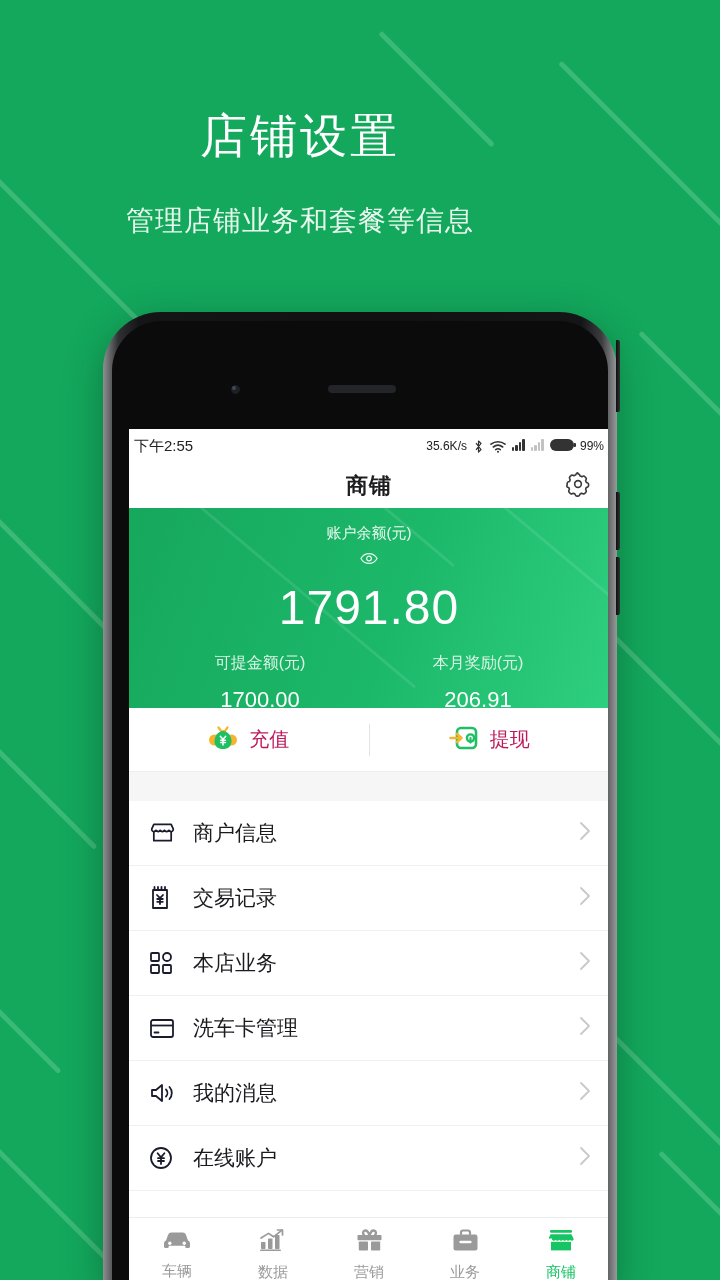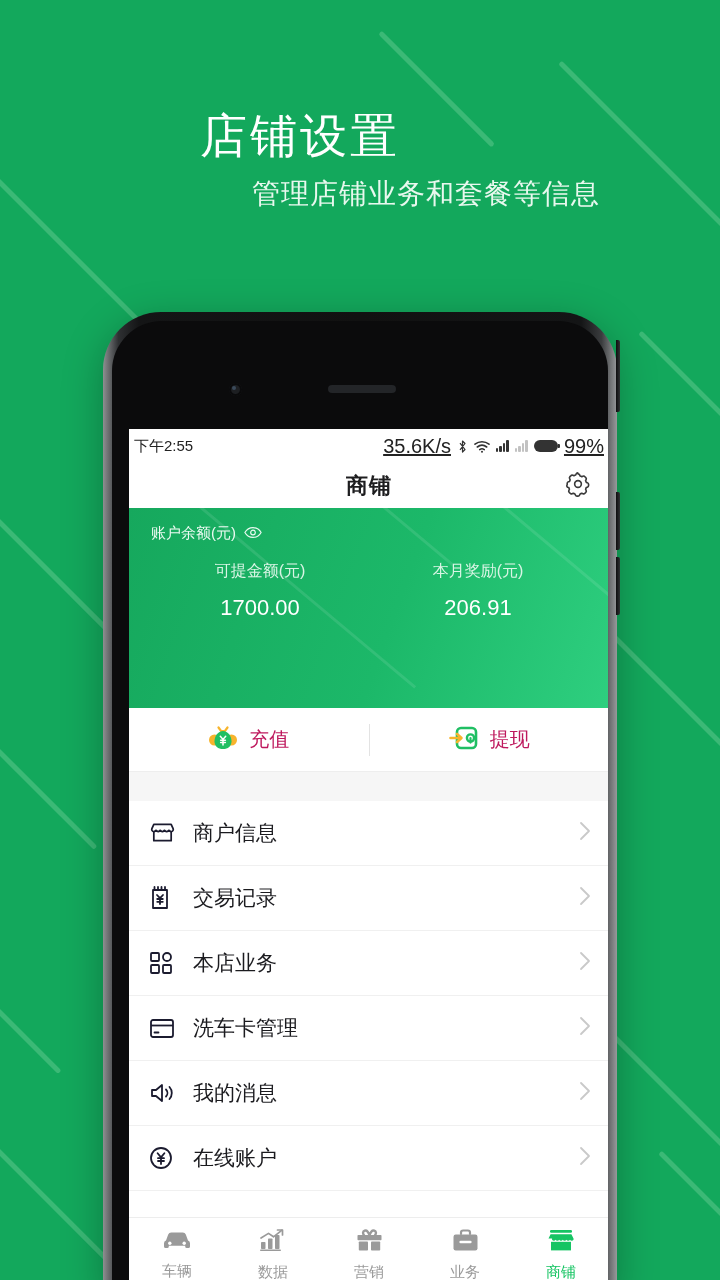--- a/index.html
+++ b/index.html
@@ -34,26 +34,25 @@
   }
   #promo-title {
     margin-top:108px;
     font-size:47px;
     font-weight:400;
     color:#ffffff;
     letter-spacing:3px;
     line-height:1.2;
   }
   #promo-sub {
-    margin-top:11px;
+    margin-top:38px;
     font-size:28px;
     font-weight:400;
     color:#e8f8ee;
     letter-spacing:1px;
-    text-align:right;
   }
 
   
   #device {
     position:absolute;
     left:103px;
     top:312px;
     width:514px;
     height:980px;
     border-radius:58px 58px 0 0;
@@ -109,23 +108,22 @@
     height:34px;
     display:flex; align-items:center;
     padding:0 5px;
     font-size:15px; color:#222;
     background:#fff;
     flex:none;
   }
   #status-time { font-size:15px; }
   #status-right {
     margin-left:auto;
-    display:flex; align-items:center; gap:6px;
-    font-size:20px;
-    text-decoration:underline;
+    display:flex; gap:6px;
+    font-size:12px;
   }
   .si { display:inline-flex; align-items:center; }
   .bars { display:inline-flex; align-items:flex-end; gap:1px; height:12px; }
   .bars i { width:2.5px; background:#333; display:block; border-radius:1px; }
   .bars i:nth-child(1){height:4px}
   .bars i:nth-child(2){height:6px}
   .bars i:nth-child(3){height:9px}
   .bars i:nth-child(4){height:12px}
   .bars.dim i { background:#c2c2c2; }
   .batt {
@@ -150,21 +148,21 @@
     position:relative;
     overflow:hidden;
     padding:16px 22px 0 22px;
     color:#fff;
   }
   #balance-card .shine{
     position:absolute;
     width:460px;height:3px;background:rgba(255,255,255,.10);
     transform:rotate(40deg);
   }
-  #bal-label-row { display:flex; align-items:center; gap:8px; font-size:15px; color:#eafaf1; position:relative; z-index:2;}
+  #bal-label-row { display:flex; align-items:center; gap:8px; font-size:15px; color:#eafaf1; position:relative; z-index:2;flex-direction:column;}
   #bal-amount {
     text-align:center;
     font-size:48px; font-weight:400; color:#fff;
     margin-top:12px; letter-spacing:1px;
     position:relative; z-index:2;
   }
   #bal-sub {
     display:flex; margin-top:18px; position:relative; z-index:2;
   }
   .bal-col { flex:1; text-align:center; }
@@ -297,20 +295,21 @@
         <div id="bal-label-row">
           <span>账户余额(元)</span>
           <span>
             <svg width="18" height="13" viewBox="0 0 20 13" fill="none" stroke="#eafaf1" stroke-width="1.3">
               <path d="M1 6.5C3.2 2.6 6.4 1 10 1s6.8 1.6 9 5.5C16.8 10.4 13.6 12 10 12S3.2 10.4 1 6.5Z"></path>
               <circle cx="10" cy="6.5" r="2.6"></circle>
             </svg>
           </span>
         </div>
 
+        <div id="bal-amount">1791.80</div>
 
         <div id="bal-sub">
           <div class="bal-col">
             <div class="k">可提金额(元)</div>
             <div class="v">1700.00</div>
           </div>
           <div class="bal-col">
             <div class="k">本月奖励(元)</div>
             <div class="v">206.91</div>
           </div>

